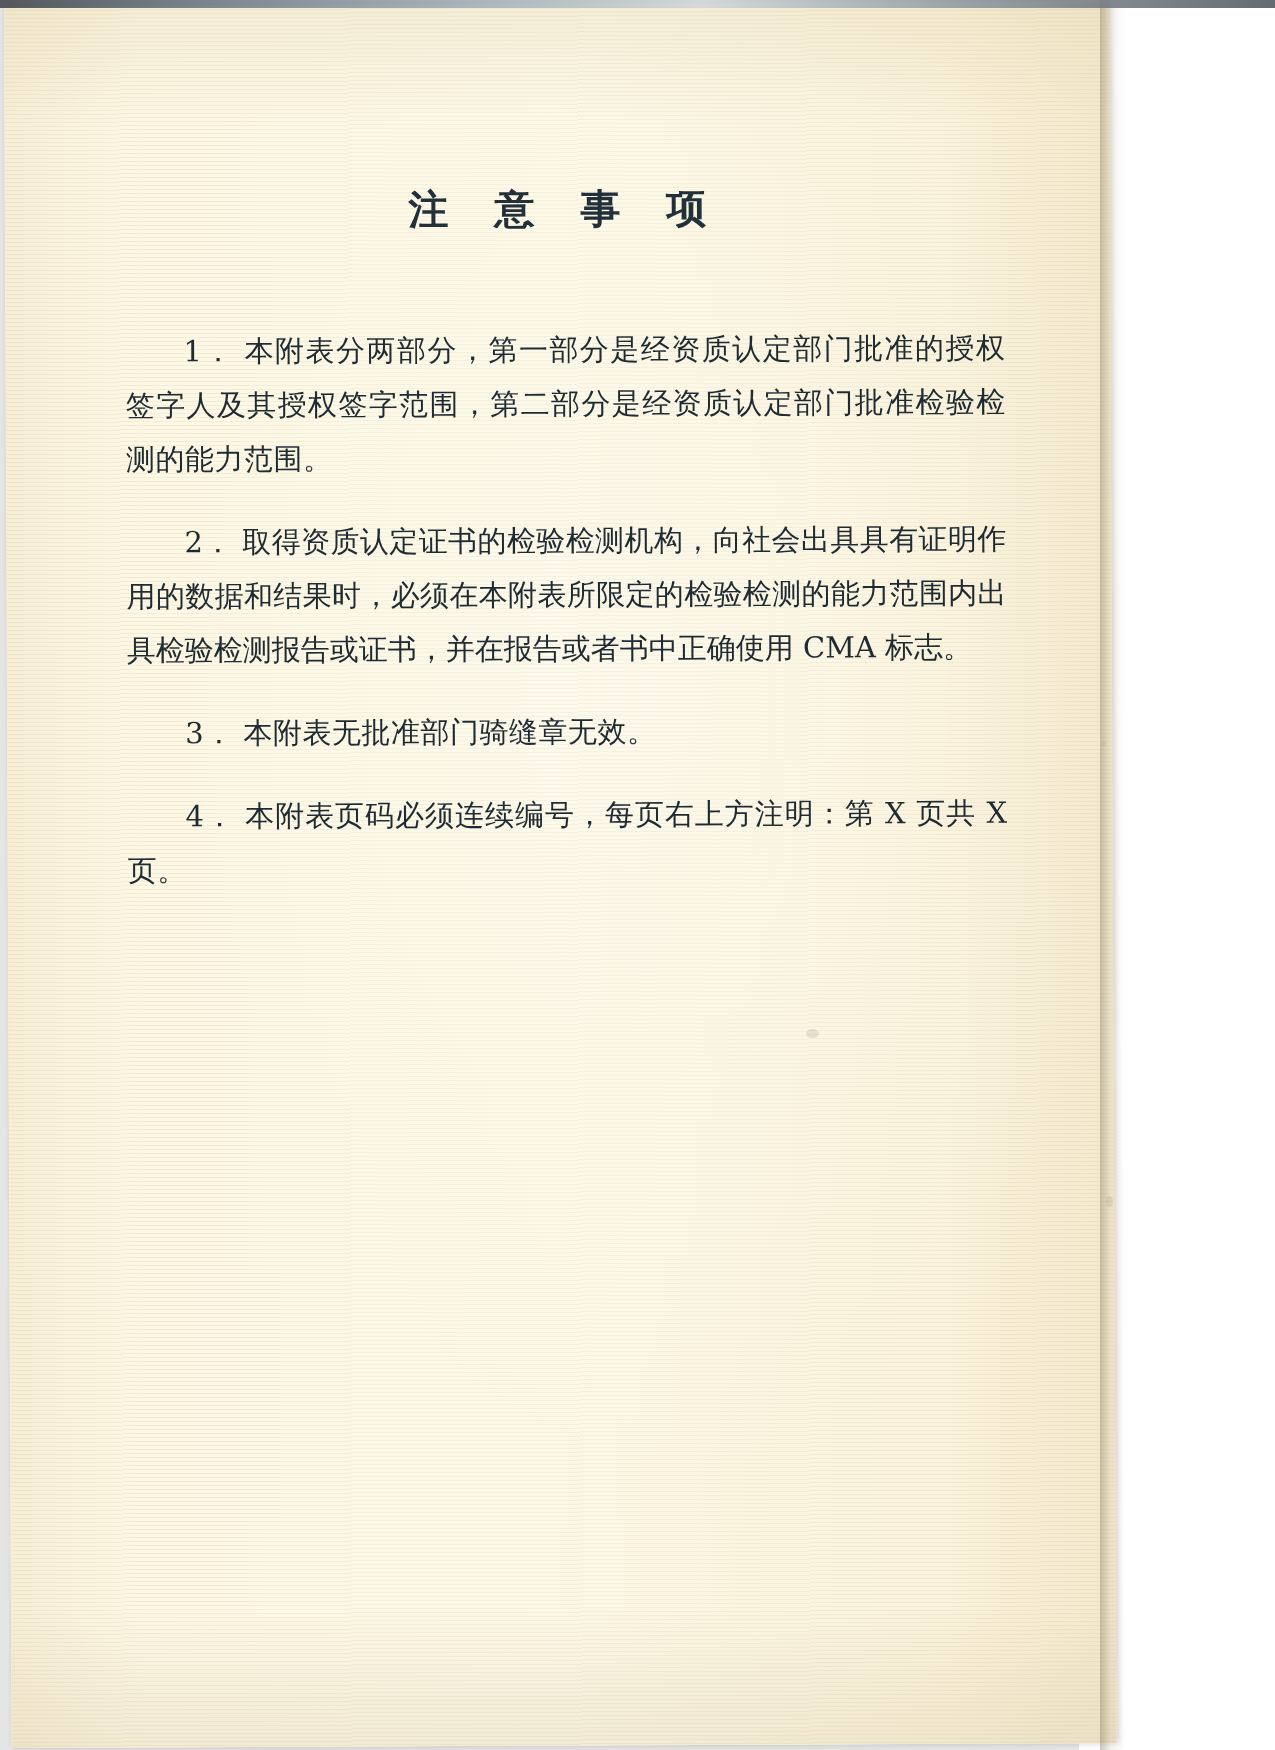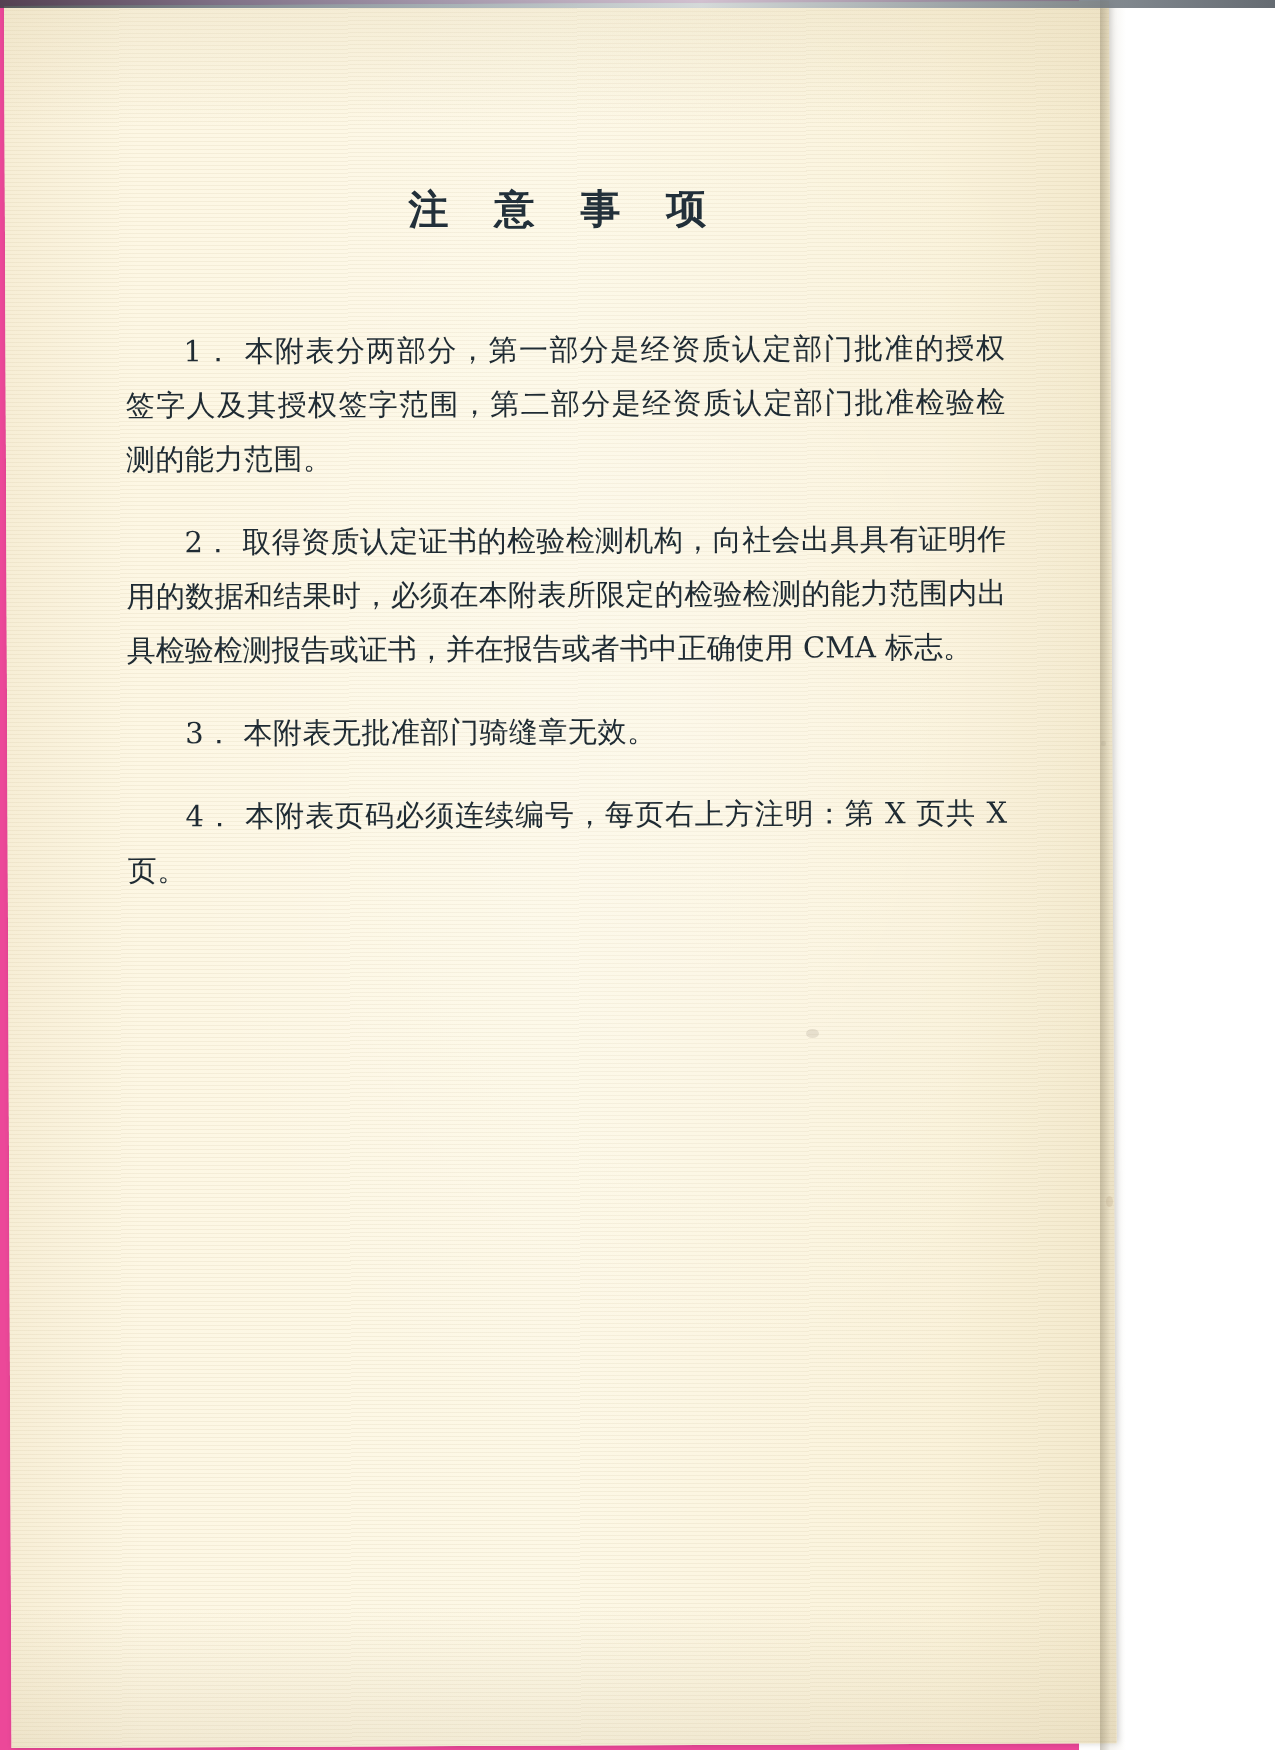--- a/index.html
+++ b/index.html
@@ -12,21 +12,21 @@
     height: 1750px;
     overflow: hidden;
     font-family: "DejaVu Serif", serif;
   }
 
   
   #scan-area {
     position: relative;
     width: 1079px;
     height: 1750px;
-    background: #ec4899;
+    background: #e5e5e5;
   }
 
   
   #scan-area::before {
     content: "";
     position: absolute;
     left: 0; top: 0;
     width: 1275px; height: 8px;
     background: linear-gradient(to right, #3a3f45 0%, #6f7a86 18%, #9aa7b0 35%, #cfd6da 55%, #8d979f 75%, #4a5159 100%);
     opacity: 0.85;

